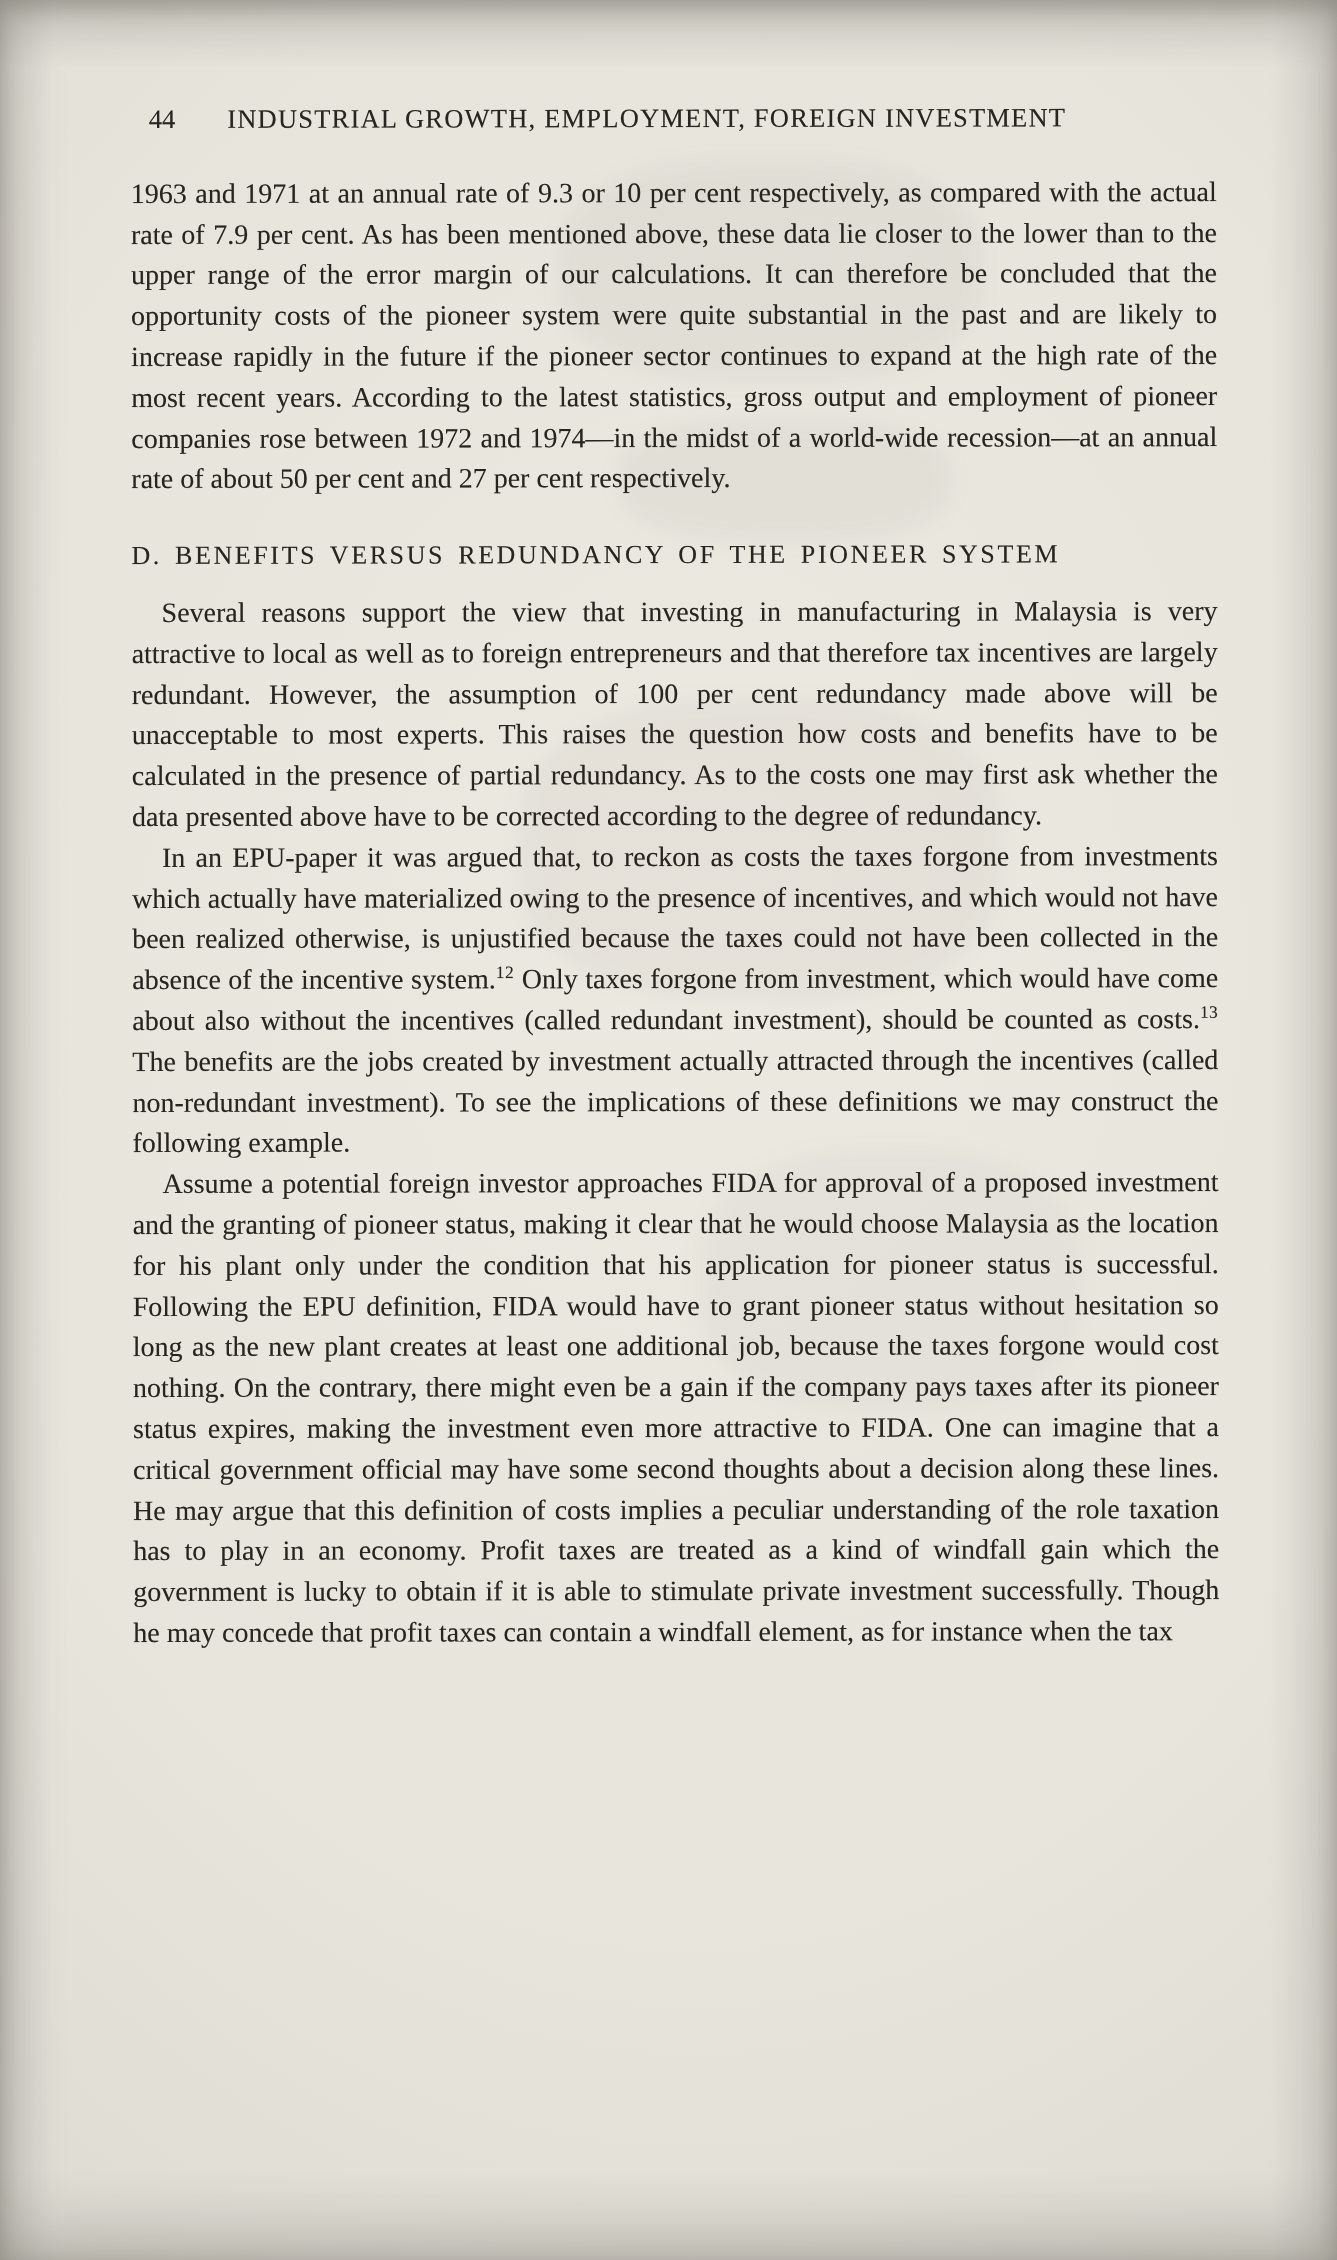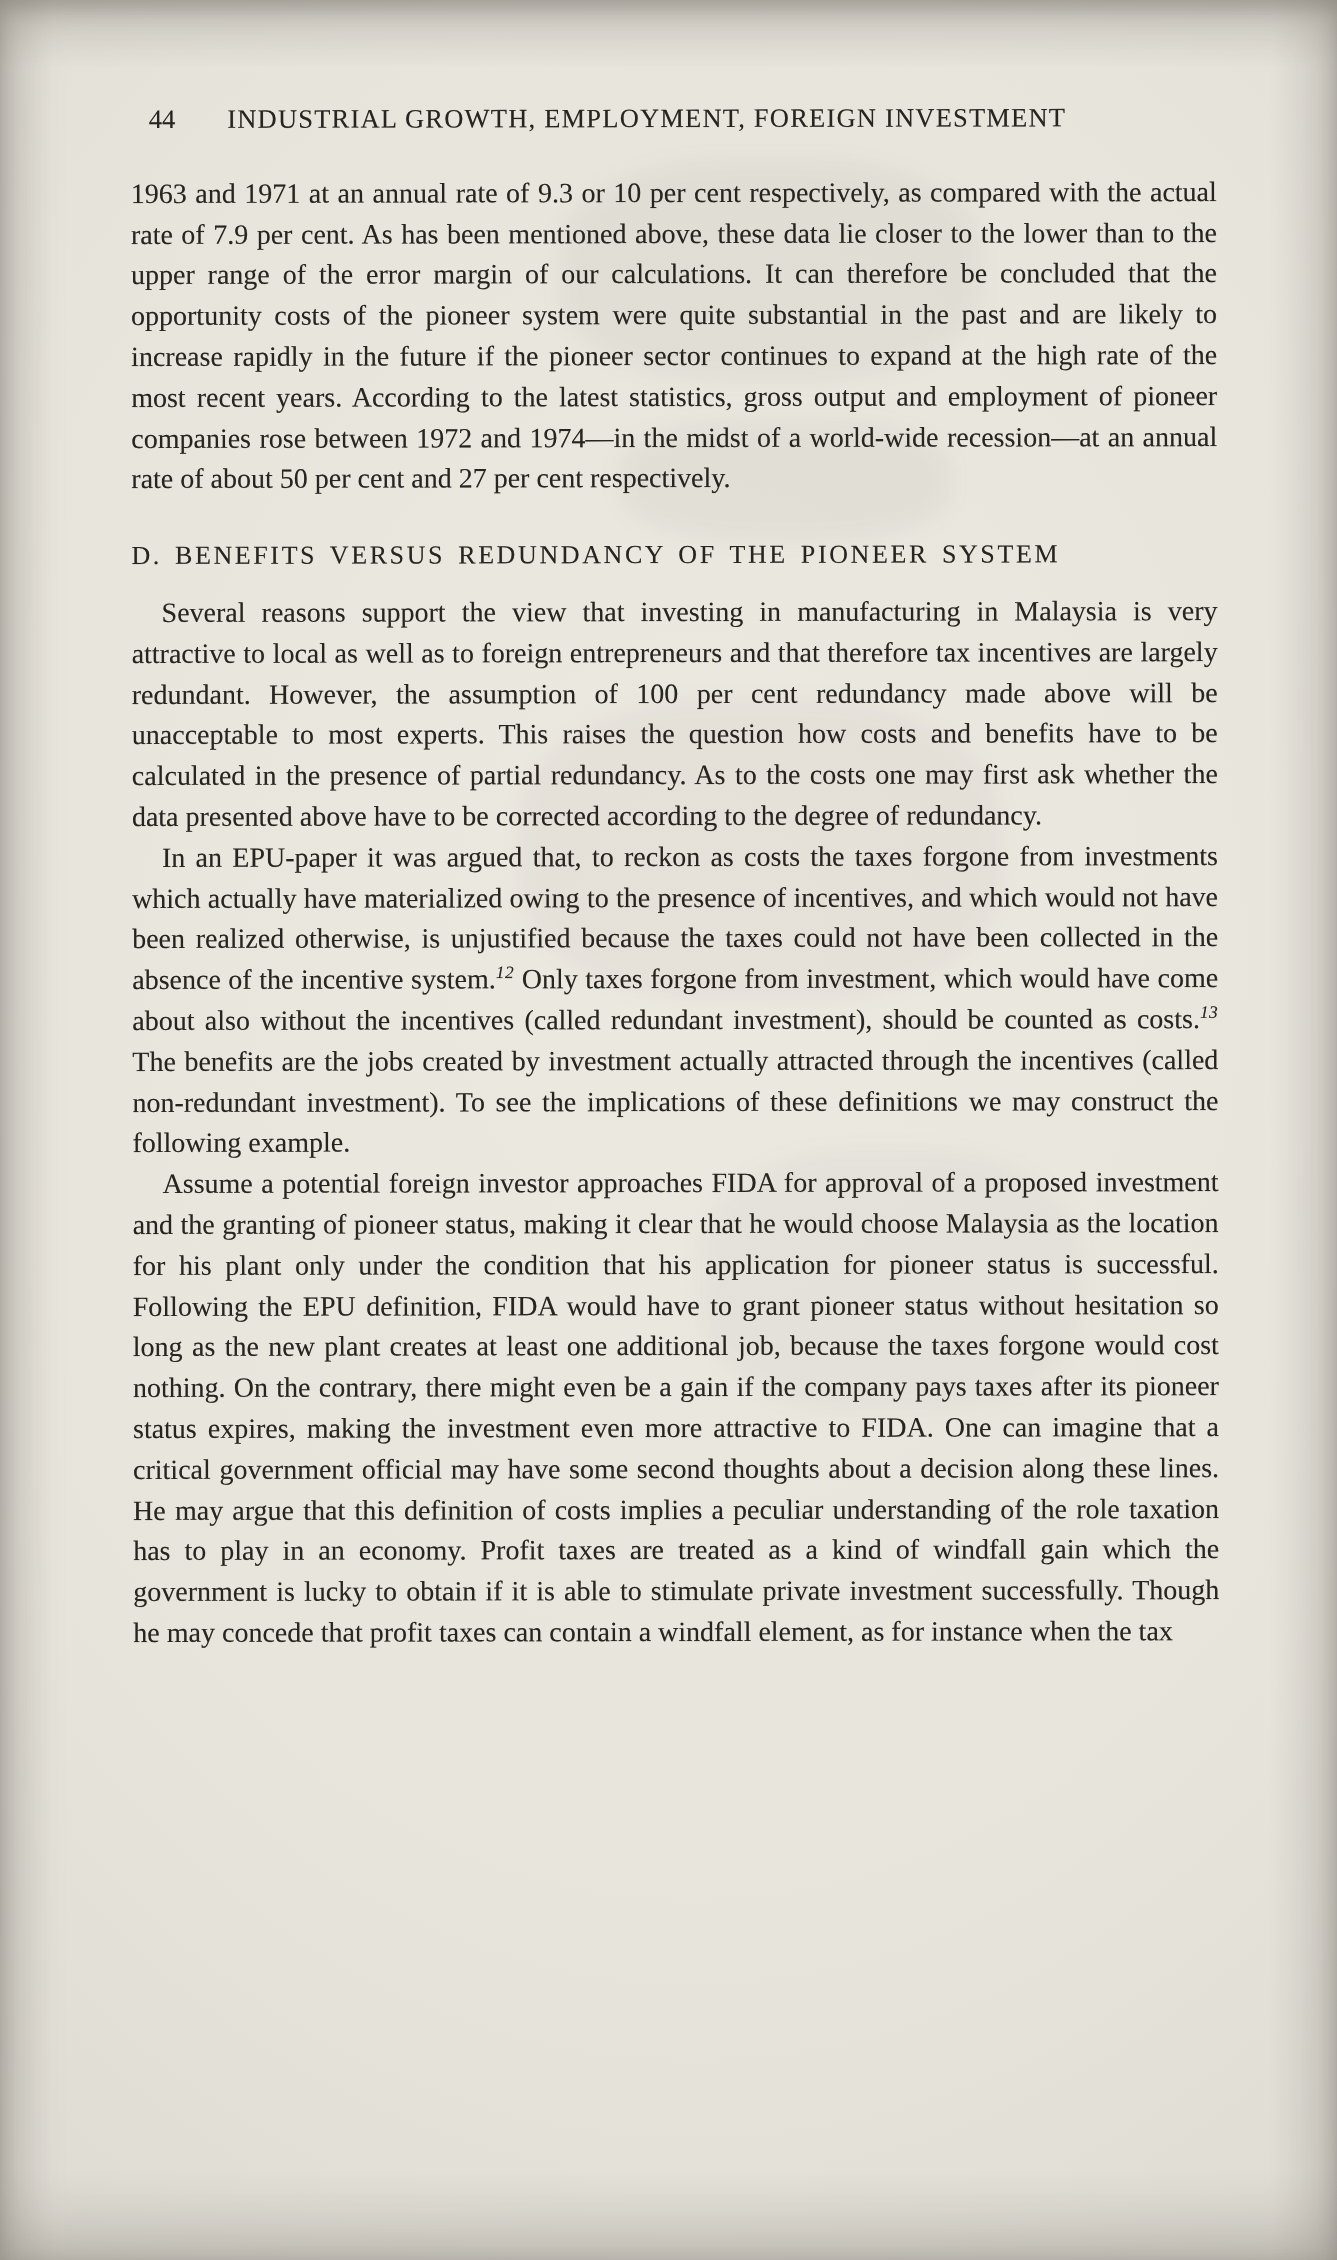--- a/index.html
+++ b/index.html
@@ -77,21 +77,20 @@
     word-spacing: 4px;
     margin: 36px 0 16px 0;
     text-align: left;
     white-space: nowrap;
   }
   sup.fn {
     font-size: 0.62em;
     line-height: 0;
     vertical-align: super;
     letter-spacing: 0.5px;
-    font-style: italic;
   }
 </style>
 </head>
 <body>
 
 <div class="scan">
 
   <div class="smudge s1"></div>
   <div class="smudge s2"></div>
   <div class="smudge s3"></div>

